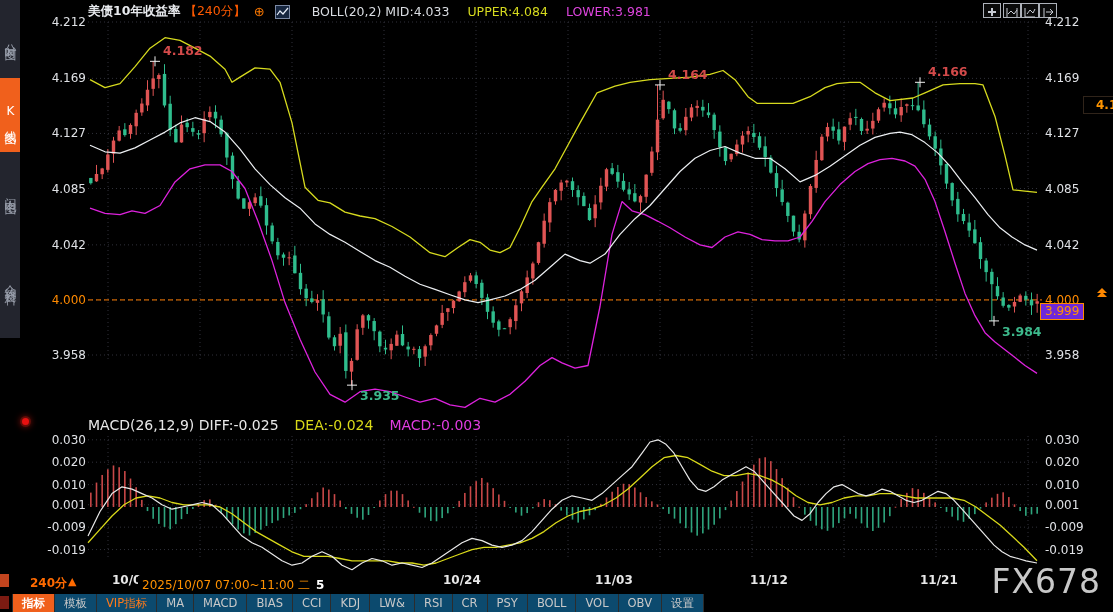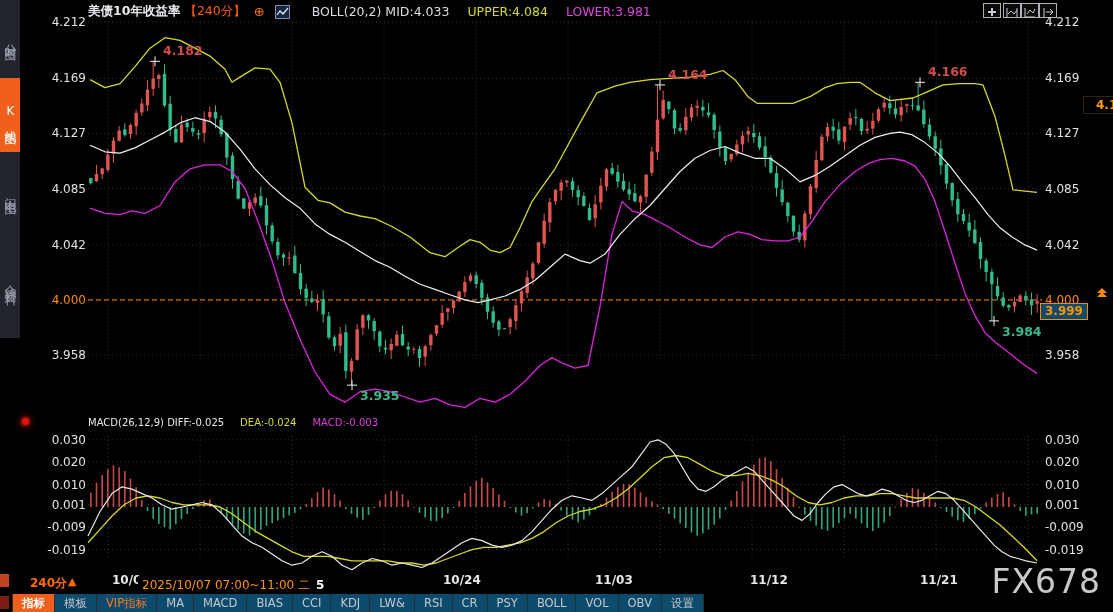--- a/index.html
+++ b/index.html
@@ -24,24 +24,24 @@
   .hdr-boll{margin-left:18px;}
   
   .tr-ic{top:3px;width:16px;height:13px;border:1px solid #aeb2ba;background:#0a0a0a;cursor:pointer;}
   
   .axis-label{position:absolute;font-size:12px;font-weight:normal;color:#dfe1e5;line-height:14px;}
   .axis-label.orange{color:#ff8a00;}
   .xdate{position:absolute;top:573px;font-size:12px;font-weight:bold;color:#e8e8e8;}
   
   #settle{left:1042px;top:96px;background:#000;border:1px solid #30241a;color:#ff9500;
           font-size:12px;font-weight:bold;padding:1px 12px;margin-left:41px;}
-  #curbox{left:1040px;top:303px;background:#0c4a6e;border:1px solid #ff8a00;color:#ff9500;
-          font-size:12px;font-weight:bold;padding:0 4px;line-height:15px;text-align:center;}
-  
-  #macdhdr{left:88px;top:417px;font-size:10px;white-space:nowrap;color:#e8e8e8;}
+  #curbox{left:1040px;top:303px;background:#6d28d9;border:1px solid #ff8a00;color:#ff9500;
+          font-size:12px;font-weight:normal;padding:0 4px;line-height:15px;text-align:center;}
+  
+  #macdhdr{left:88px;top:417px;font-size:14px;white-space:nowrap;color:#e8e8e8;}
   #macdhdr .dea{color:#d9d919;margin-left:16px;}
   #macdhdr .mcd{color:#e03ce0;margin-left:16px;}
   
   #alert-dot{left:22px;top:418px;width:7px;height:7px;border-radius:50%;background:#e81010;
              box-shadow:0 0 0 2px rgba(230,30,20,.25),0 0 6px 2px rgba(230,30,20,.5);cursor:pointer;}
   
   #status-period{left:30px;top:575px;color:#ff6a00;font-size:12px;font-weight:bold;}
   #status-arrow{left:68px;top:575px;color:#ff6a00;font-size:11px;}
   #tooltip{left:138px;top:576px;background:#000;font-size:12px;white-space:nowrap;padding:1px 4px;}
   #tooltip .sess{color:#ff9100;}

